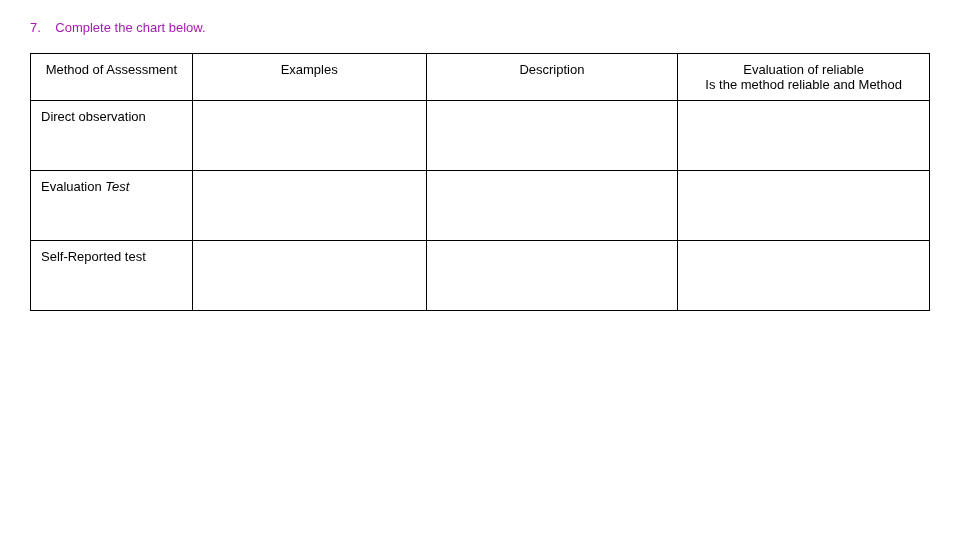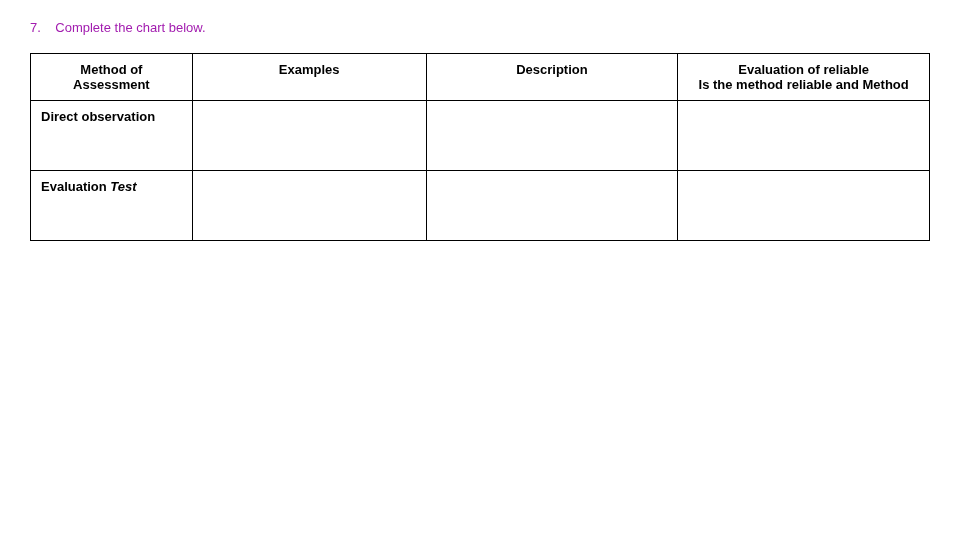--- a/index.html
+++ b/index.html
@@ -28,25 +28,25 @@
       width: 100%;
       border-collapse: collapse;
       border: 1px solid #000;
     }
 
     th, td {
       border: 1px solid #000;
       padding: 8px 10px;
       vertical-align: top;
       font-size: 13px;
-      font-weight: bold;
+      font-weight: normal;
     }
 
     thead th {
-      font-weight: bold;
+      font-weight: normal;
       background: #ffffff;
     }
 
     .col-method { width: 18%; }
     .col-examples { width: 26%; }
     .col-description { width: 28%; text-align: center; }
     .col-evaluation { width: 28%; }
 
     .row-data td {
       height: 70px;
@@ -91,14 +91,22 @@
       <td class="col-evaluation"></td>
     </tr>
     <tr class="row-data">
       <td class="cell-method col-method">
         <span>Evaluation</span><span class="method-italic"> Test</span>
       </td>
       <td class="col-examples"></td>
       <td class="col-description"></td>
       <td class="col-evaluation"></td>
     </tr>
+    <tr class="row-data">
+      <td class="cell-method col-method">
+        <span>Self-Reported test</span>
+      </td>
+      <td class="col-examples"></td>
+      <td class="col-description"></td>
+      <td class="col-evaluation"></td>
+    </tr>
   </tbody>
 </table>
 
 </body></html>

